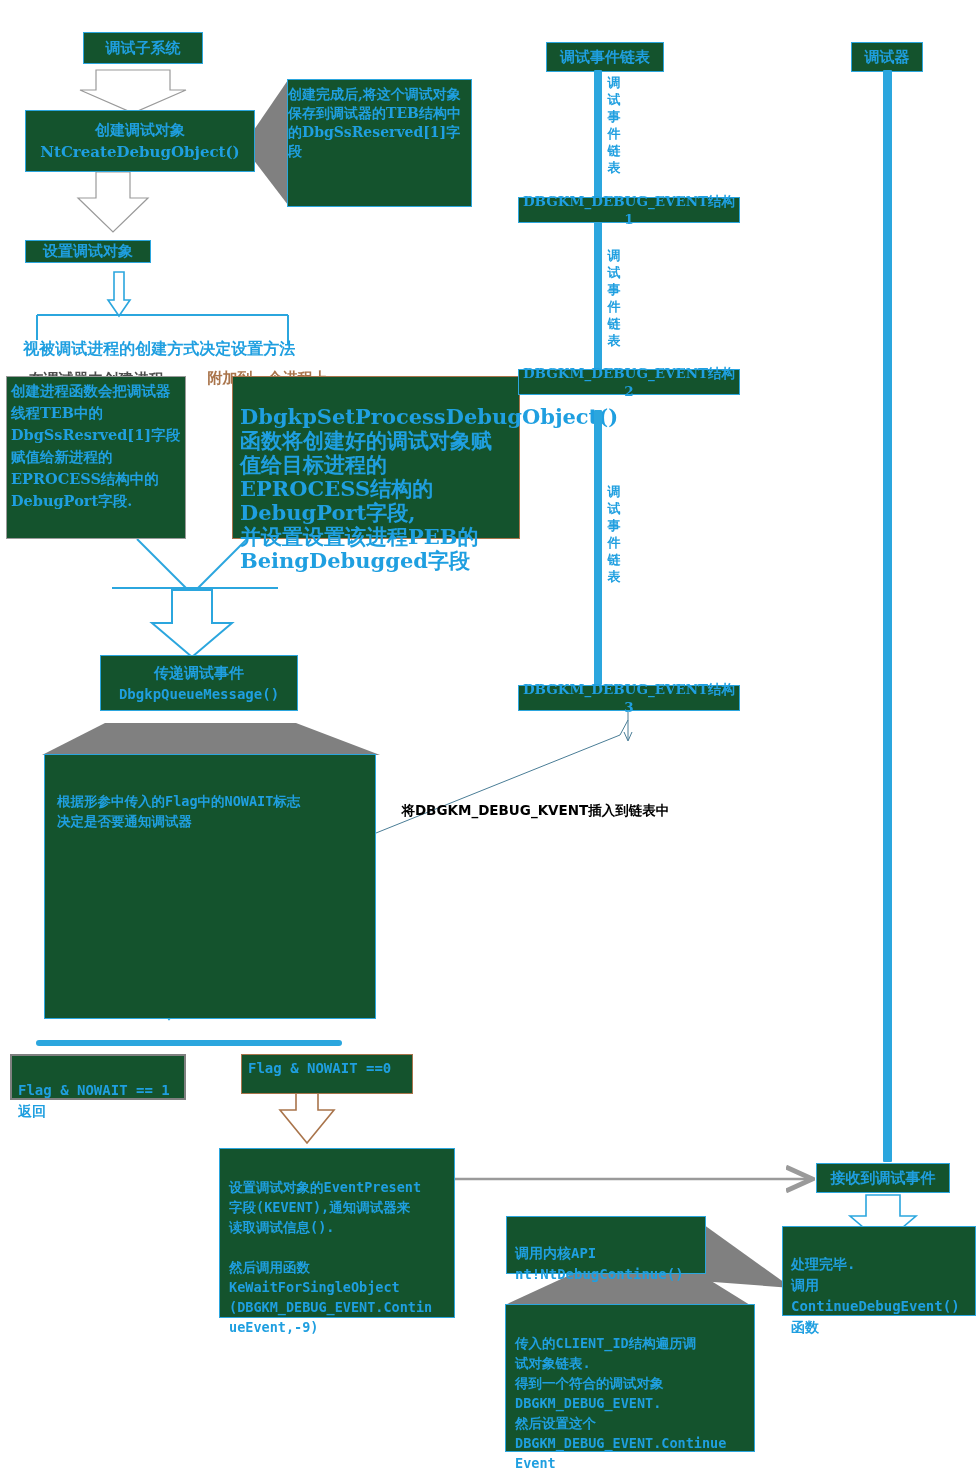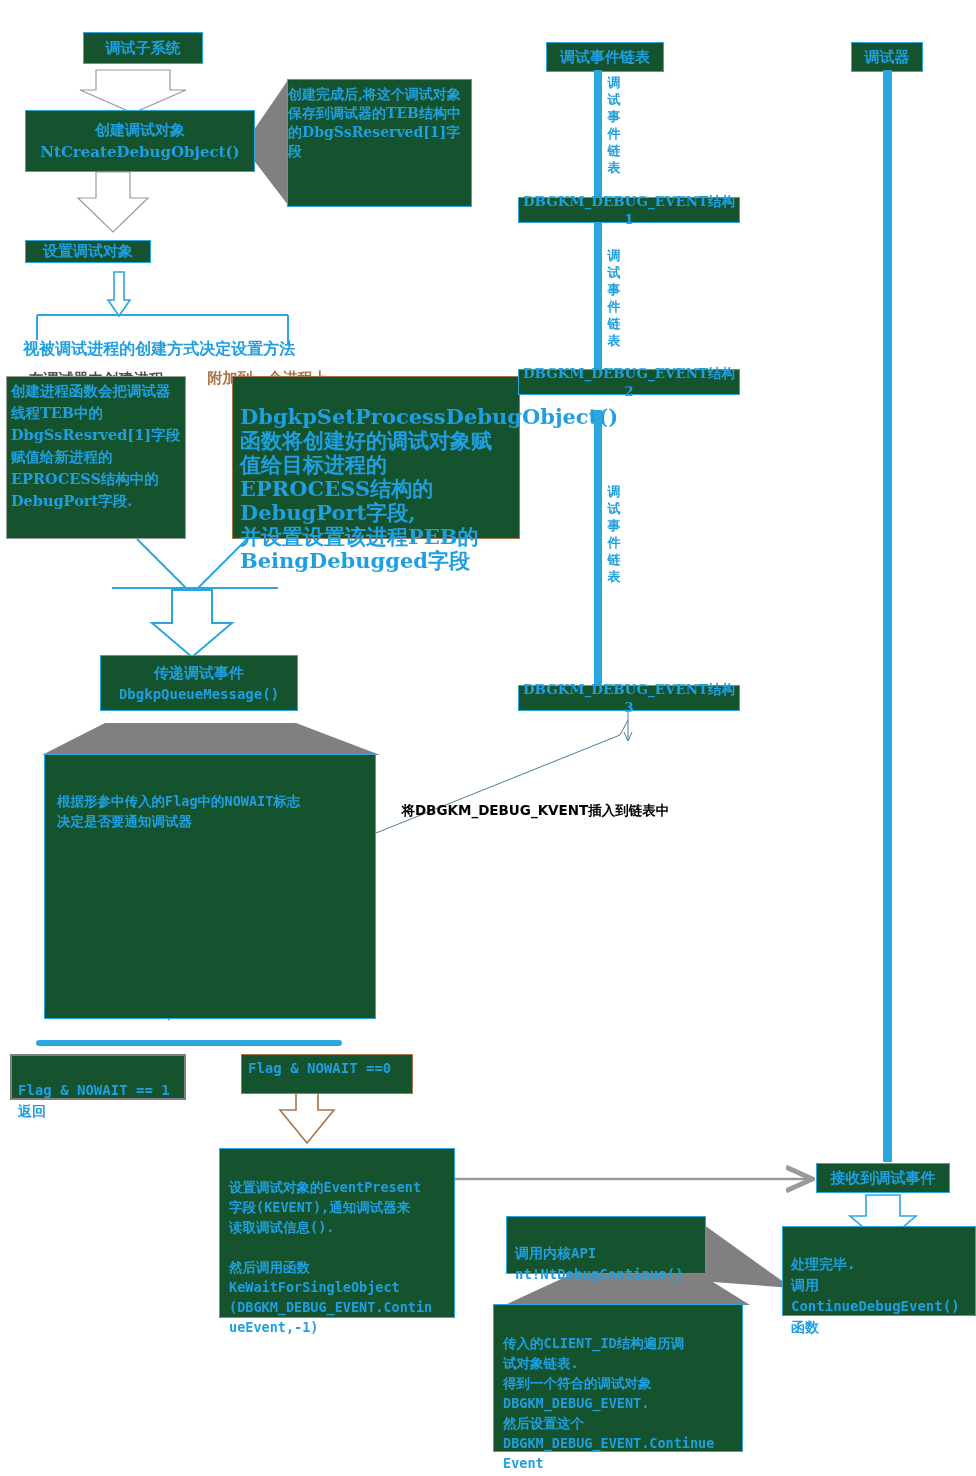--- a/index.html
+++ b/index.html
@@ -177,21 +177,21 @@
 </div>
 
 <div class="bx lft t-mono" style="left:219px;top:1148px;width:236px;height:170px;padding:8px 9px;font-size:13.5px;line-height:20px;white-space:pre-line;">
   <span>设置调试对象的EventPresent
 字段(KEVENT),通知调试器来
 读取调试信息().
 
 然后调用函数
 KeWaitForSingleObject
 (DBGKM_DEBUG_EVENT.Contin
-ueEvent,-1)</span>
+ueEvent,-9)</span>
 </div>
 
 <div class="bx ctr t-serif" style="left:546px;top:42px;width:118px;height:30px;font-size:15px;">
   <span>调试事件链表</span>
 </div>
 
 <div class="vlist" style="left:594px;top:70px;width:8px;height:132px;"></div>
 <div class="vtext" style="left:604px;top:74px;">调试事件链表</div>
 
 <div class="bx ctr t-serif" style="left:518px;top:197px;width:222px;height:26px;font-size:13.5px;">
@@ -231,21 +231,21 @@
 调用
 ContinueDebugEvent()
 函数</span>
 </div>
 
 <div class="bx lft t-mono" style="left:506px;top:1216px;width:200px;height:58px;padding:5px 8px;font-size:14px;line-height:21px;white-space:pre-line;">
   <span>调用内核API
 nt!NtDebugContinue()</span>
 </div>
 
-<div class="bx lft t-mono" style="left:493px;top:1304px;width:250px;height:148px;padding:8px 9px;font-size:13.5px;line-height:20px;white-space:pre-line;">
+<div class="bx lft t-mono" style="left:505px;top:1304px;width:250px;height:148px;padding:8px 9px;font-size:13.5px;line-height:20px;white-space:pre-line;">
   <span>传入的CLIENT_ID结构遍历调
 试对象链表.
 得到一个符合的调试对象
 DBGKM_DEBUG_EVENT.
 然后设置这个
 DBGKM_DEBUG_EVENT.Continue
 Event</span>
 </div>
 
 </body></html>

